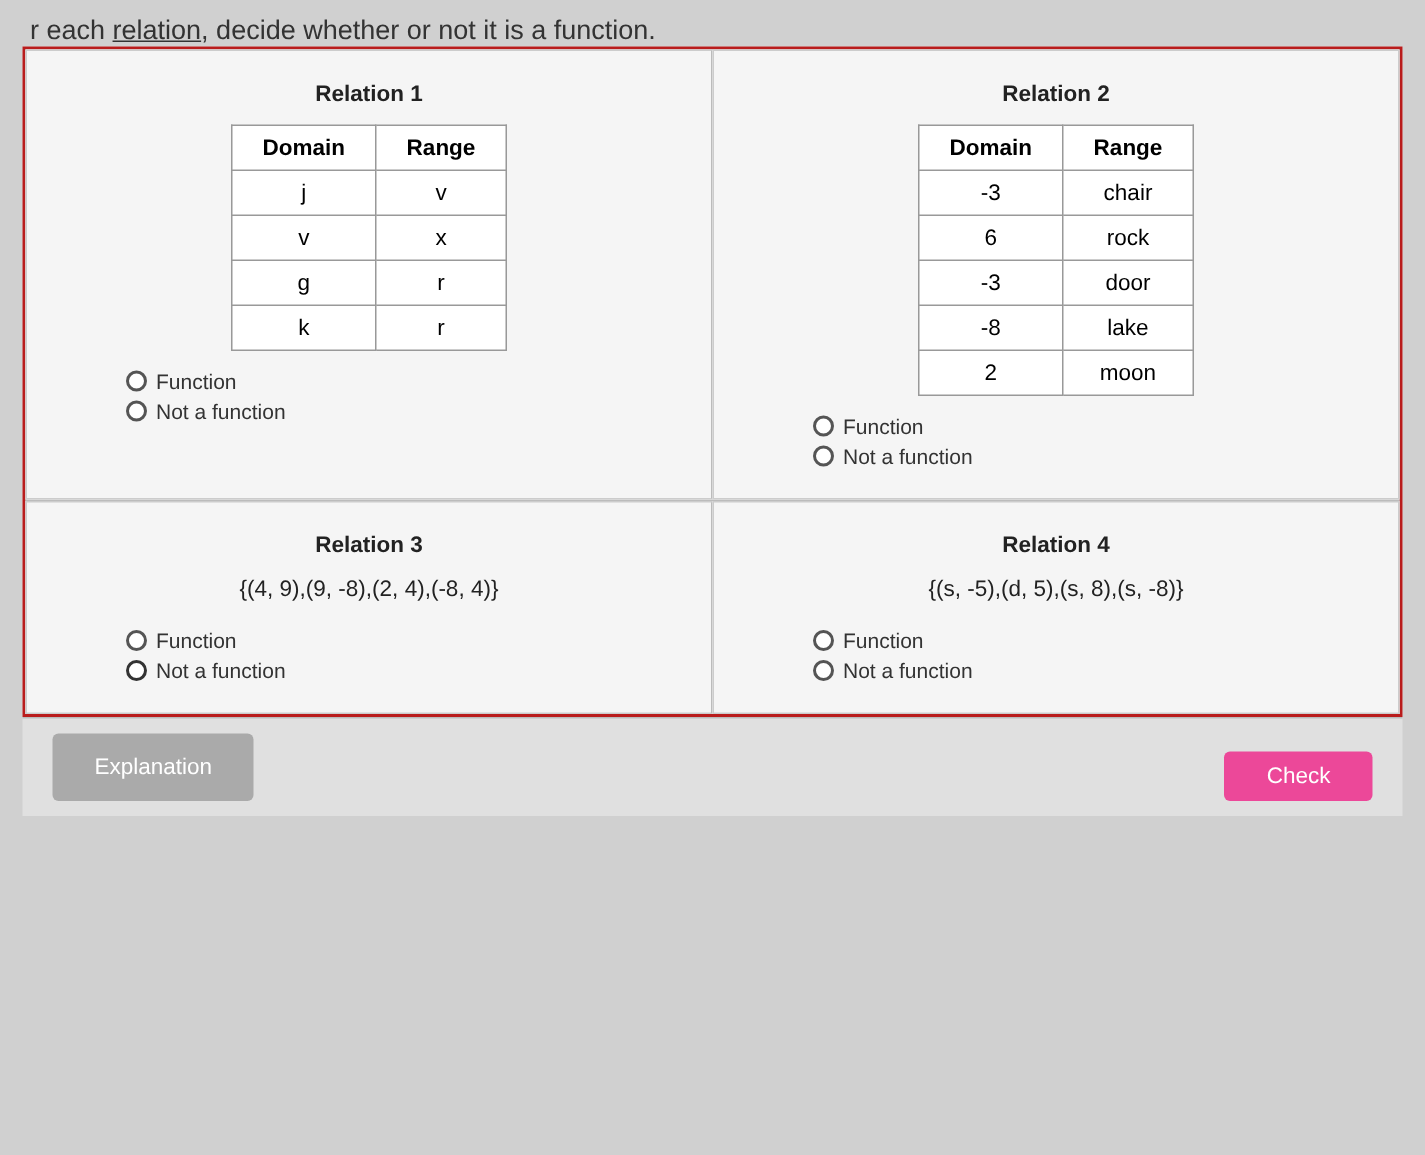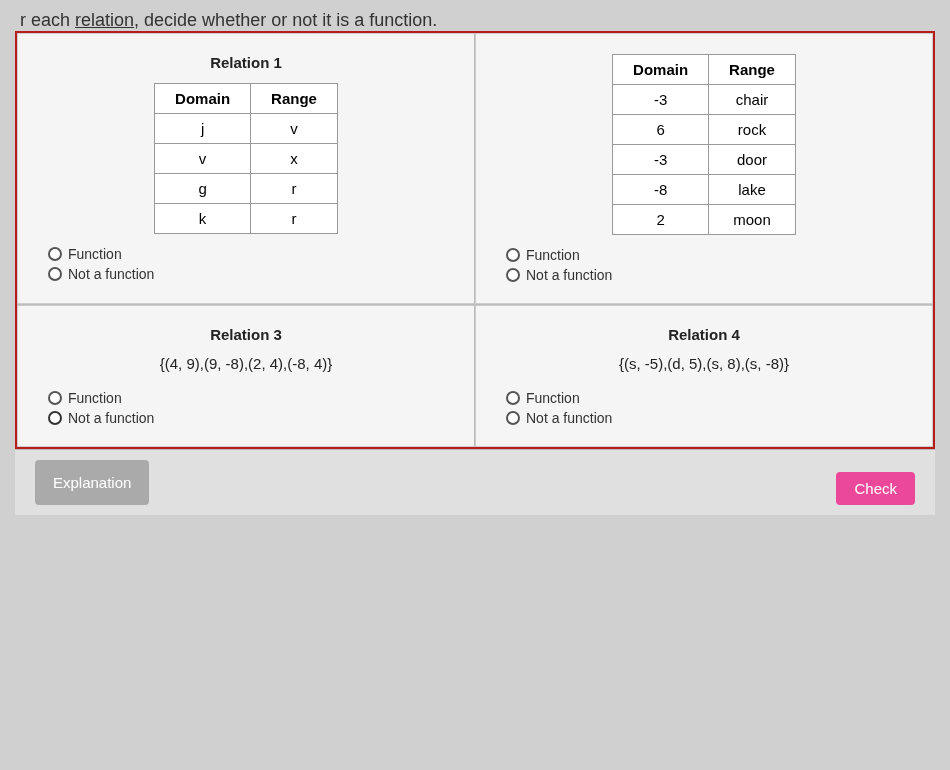--- a/index.html
+++ b/index.html
@@ -75,20 +75,21 @@
       gap: 4px;
       margin-top: 8px;
       padding-left: 10px;
     }
     .radio-item {
       display: flex;
       align-items: center;
       gap: 6px;
       font-size: 14px;
       color: #333;
+      margin-left: 36px;
     }
     .radio-circle {
       width: 14px;
       height: 14px;
       border-radius: 50%;
       border: 2px solid #555;
       background: white;
       flex-shrink: 0;
     }
     .relation3-set {
@@ -99,21 +100,21 @@
     }
     .footer-row {
       display: flex;
       justify-content: space-between;
       padding: 10px 20px;
       background: #e0e0e0;
       border-top: 1px solid #bbb;
       width: 920px;
     }
     .btn {
-      padding: 8px 18px;
+      padding: 8px 28px;
       font-size: 15px;
       border: none;
       border-radius: 4px;
       cursor: pointer;
     }
     .btn-gray {
       background: #aaa;
       color: white;
     }
     .btn-blue {
@@ -167,20 +168,21 @@
           <span>Function</span>
         </label>
         <label class="radio-item">
           <div class="radio-circle"></div>
           <span>Not a function</span>
         </label>
       </div>
     </div>
 
     <div class="cell cell-right">
+      <div class="relation-title">Relation 2</div>
       <table class="relation-table">
         <thead>
           <tr>
             <th>Domain</th>
             <th>Range</th>
           </tr>
         </thead>
         <tbody id="relation2-tbody">
         <tr>
               <td>-3</td>

